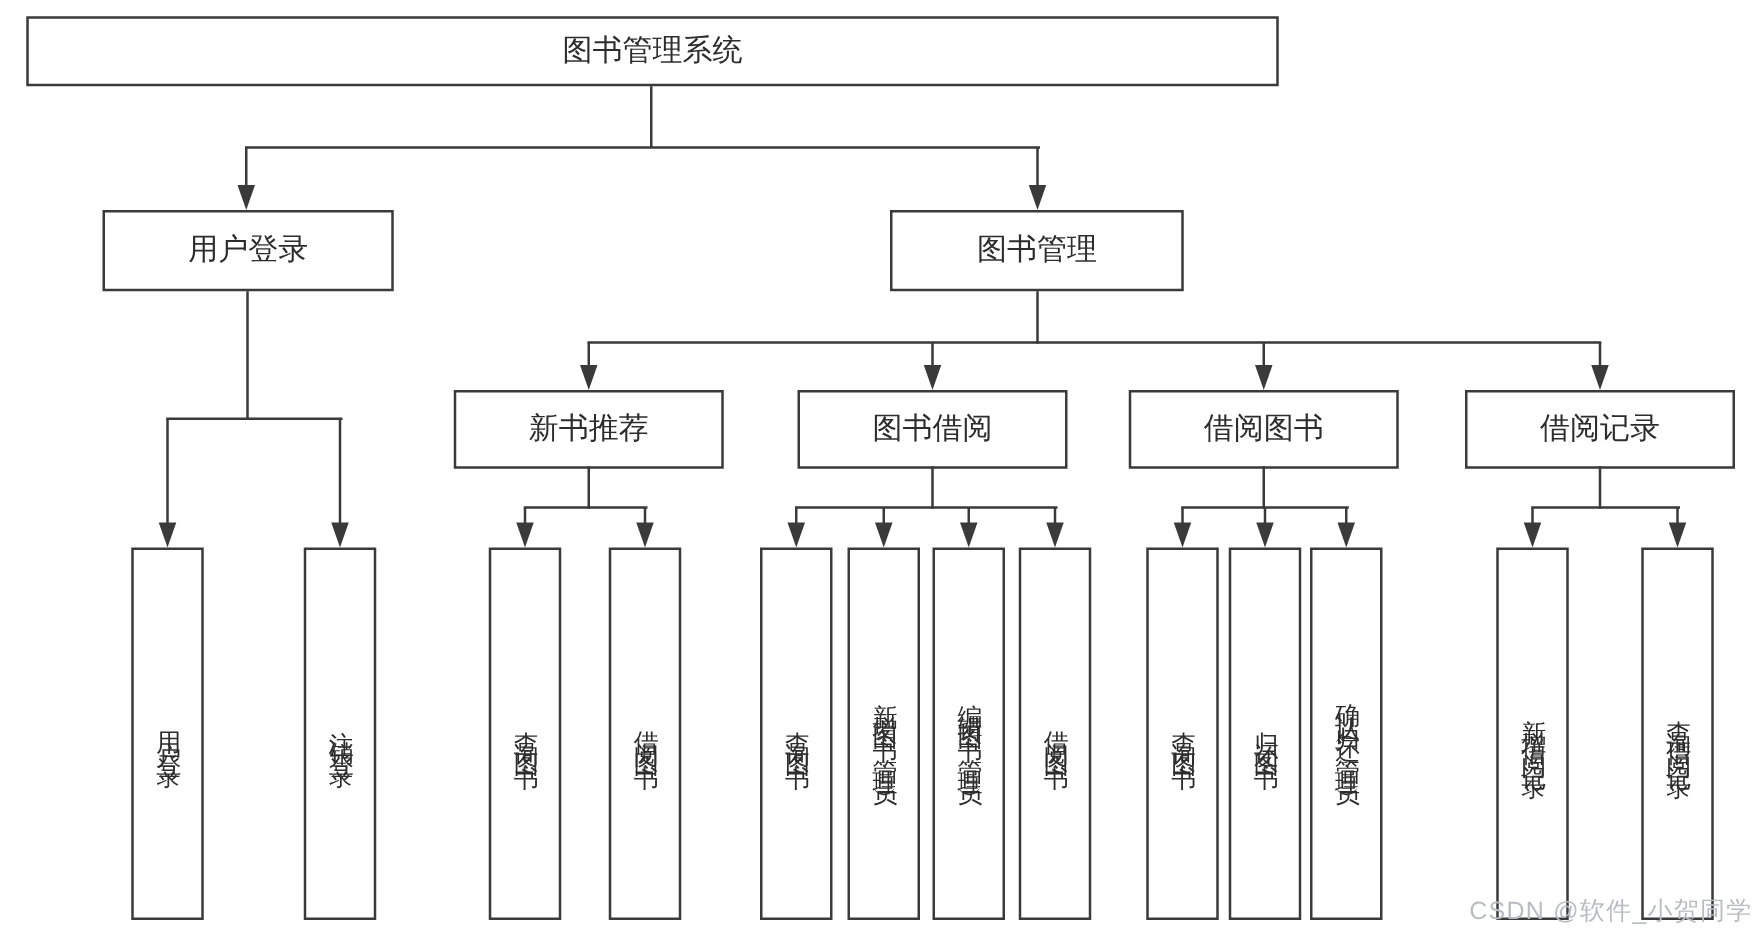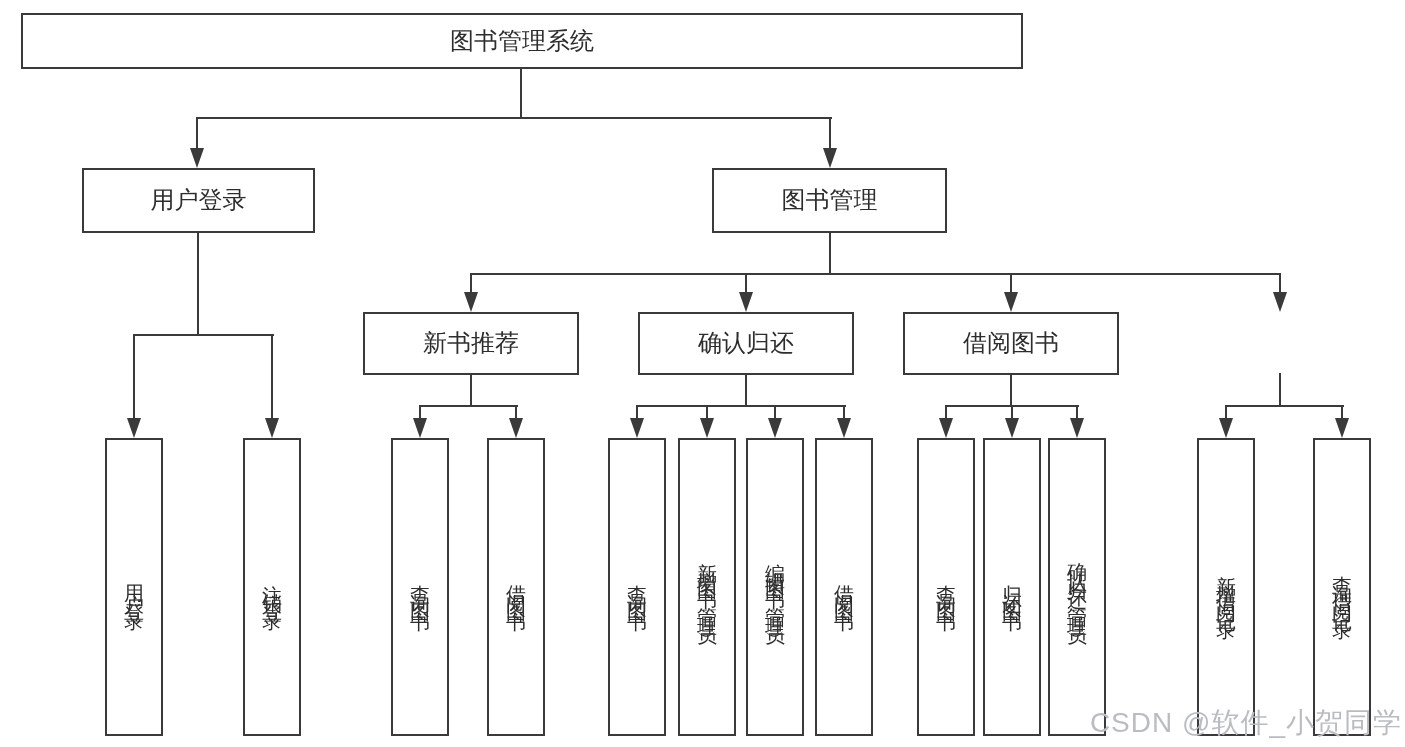--- a/index.html
+++ b/index.html
@@ -23,21 +23,21 @@
     writing-mode:vertical-rl;text-orientation:mixed;
     letter-spacing:9px;line-height:1.25;font-size:20px;
   }
   .ln{position:absolute;background:var(--line);}
   .arw{
     position:absolute;width:0;height:0;
     border-left:7px solid transparent;border-right:7px solid transparent;
     border-top:20px solid var(--line);
   }
   .wm{
-    position:absolute;right:3px;bottom:5px;font-size:28px;
+    position:absolute;right:3px;bottom:5px;font-size:20px;
     color:var(--wm);letter-spacing:1px;white-space:nowrap;z-index:5;
   }
 </style>
 </head>
 <body>
 
 <div class="canvas">
 
   <div class="box" style="left:21px;top:13px;width:1002px;height:56px;">
     <span>图书管理系统</span>
@@ -47,24 +47,27 @@
     <span>用户登录</span>
   </div>
   <div class="box" style="left:712px;top:168px;width:235px;height:65px;">
     <span>图书管理</span>
   </div>
 
   <div class="box" style="left:363px;top:312px;width:216px;height:63px;">
     <span>新书推荐</span>
   </div>
   <div class="box" style="left:638px;top:312px;width:216px;height:63px;">
-    <span>确认归还</span>
+    <span>图书借阅</span>
   </div>
   <div class="box" style="left:903px;top:312px;width:216px;height:63px;">
     <span>借阅图书</span>
+  </div>
+  <div class="box" style="left:1172px;top:312px;width:216px;height:63px;">
+    <span>借阅记录</span>
   </div>
 
   <div class="box vbox" style="left:105px;top:438px;width:58px;height:298px;">
     <span>用户登录</span>
   </div>
   <div class="box vbox" style="left:243px;top:438px;width:58px;height:298px;">
     <span>注销登录</span>
   </div>
 
   <div class="box vbox" style="left:391px;top:438px;width:58px;height:298px;">

